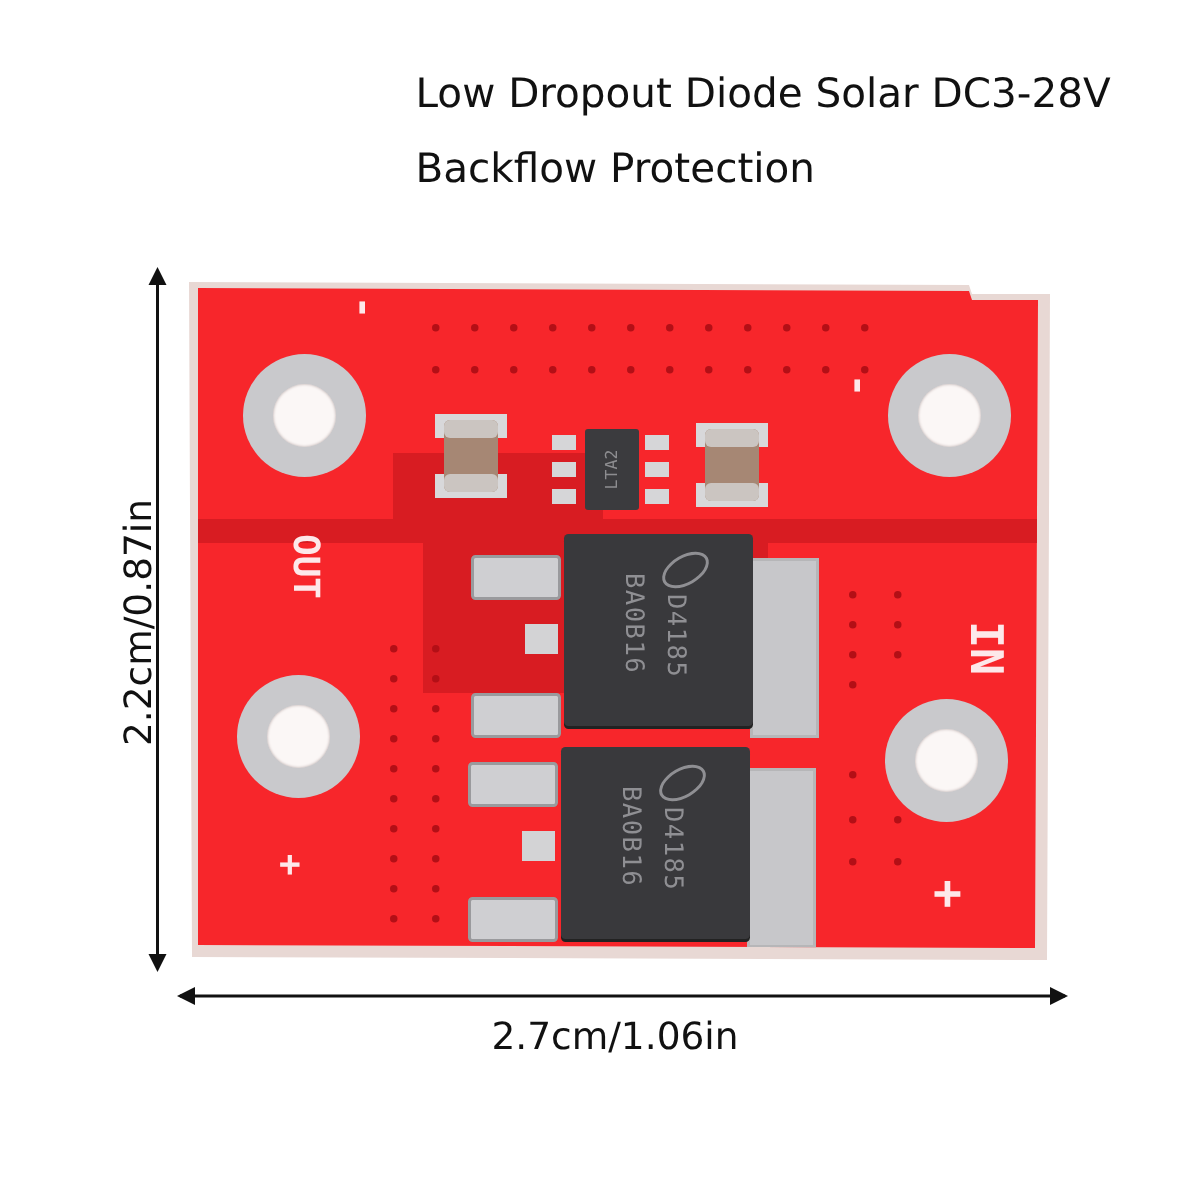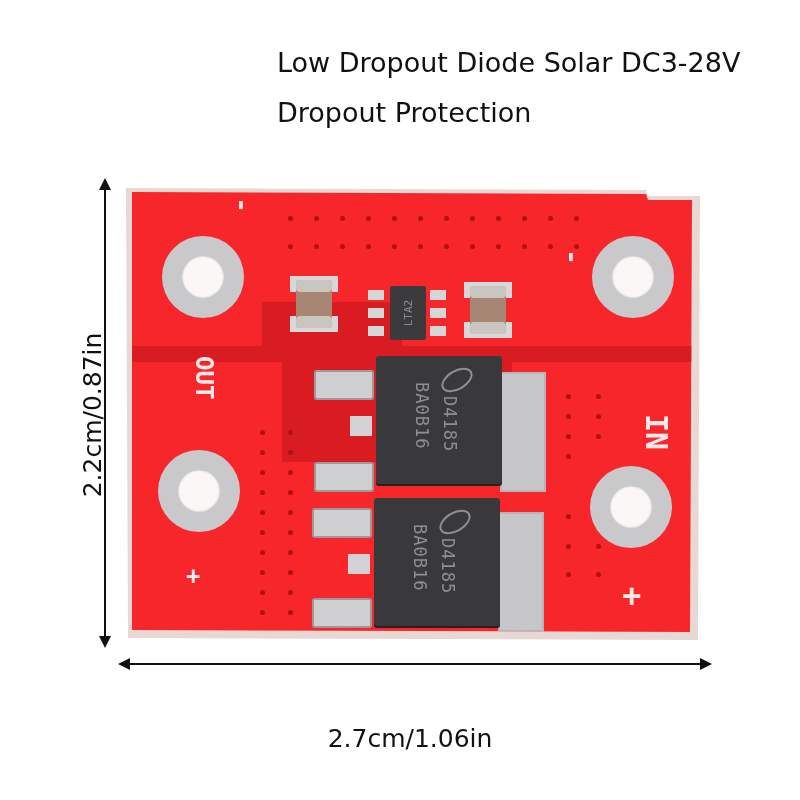--- a/index.html
+++ b/index.html
@@ -9,21 +9,21 @@
   .t2{top:96px;}
   .dim-v{position:absolute;left:104px;top:180px;width:2px;height:466px;background:#111;}
   .dim-v:before,.dim-v:after{content:"";position:absolute;left:-5px;border-left:6px solid transparent;border-right:6px solid transparent;}
   .dim-v:before{top:-2px;border-bottom:12px solid #111;}
   .dim-v:after{bottom:-2px;border-top:12px solid #111;}
   .dim-v-label{position:absolute;left:92px;top:415px;transform:translate(-50%,-50%) rotate(-90deg);font-size:25px;white-space:nowrap;}
   .dim-h{position:absolute;left:120px;top:663px;width:590px;height:2px;background:#111;}
   .dim-h:before,.dim-h:after{content:"";position:absolute;top:-5px;border-top:6px solid transparent;border-bottom:6px solid transparent;}
   .dim-h:before{left:-2px;border-right:12px solid #111;}
   .dim-h:after{right:-2px;border-left:12px solid #111;}
-  .dim-h-label{position:absolute;left:410px;top:676px;transform:translateX(-50%);font-size:25px;white-space:nowrap;margin-top:48px;}
+  .dim-h-label{position:absolute;left:410px;top:676px;transform:translateX(-50%);font-size:25px;white-space:nowrap;}
 
   .board{position:absolute;left:126px;top:186px;width:574px;height:454px;}
   .pcb-edge{position:absolute;left:0;top:0;width:574px;height:454px;background:#e8d8d4;clip-path:polygon(0 2px,520px 4px,522px 10px,574px 10px,572px 454px,2px 452px);}
   .pcb{position:absolute;left:6px;top:6px;width:560px;height:440px;background:#f7262b;clip-path:polygon(0 0,514px 2px,516px 8px,560px 8px,558px 440px,0 438px);}
   .trace{position:absolute;background:#d81c22;}
   .pad-ring{position:absolute;width:82px;height:82px;border-radius:50%;background:#c9c9cc;}
   .pad-hole{position:absolute;left:20px;top:20px;width:42px;height:42px;border-radius:50%;background:#fbf7f6;box-shadow:inset 0 0 2px #b8a9a8;}
   .silk{position:absolute;color:#fde8ea;font-family:"DejaVu Sans Mono","Liberation Mono",monospace;font-weight:bold;white-space:nowrap;}
   .via{position:absolute;width:5px;height:5px;border-radius:50%;background:#b30f16;}
   .cap{position:absolute;width:36px;height:56px;}
@@ -37,21 +37,21 @@
   .mosfet-tab{position:absolute;width:42px;height:116px;background:#c7c7ca;border:2px solid #b6b6b8;}
   .mosfet-lead{position:absolute;width:56px;height:26px;background:#cfcfd2;border:2px solid #9a9a9d;border-radius:3px;}
   .mosfet-pin{position:absolute;width:22px;height:20px;background:#d3d3d5;}
   .mosfet-text{position:absolute;color:#8f8f93;font-family:"DejaVu Sans Mono","Liberation Mono",monospace;font-size:17px;transform:rotate(90deg);transform-origin:left top;white-space:nowrap;letter-spacing:1px;}
   .logo{position:absolute;width:30px;height:16px;border:2px solid #8f8f93;border-radius:50% 50% 50% 50%;transform:rotate(-30deg);}
 </style>
 </head>
 <body>
 
 <div class="title t1">Low Dropout Diode Solar DC3-28V</div>
-<div class="title t2">Dropout Protection</div>
+<div class="title t2">Backflow Protection</div>
 
 <div class="dim-v"></div>
 <div class="dim-v-label">2.2cm/0.87in</div>
 <div class="dim-h"></div>
 <div class="dim-h-label">2.7cm/1.06in</div>
 
 <div class="board">
   <div class="pcb-edge"></div>
   <div class="pcb">
 

